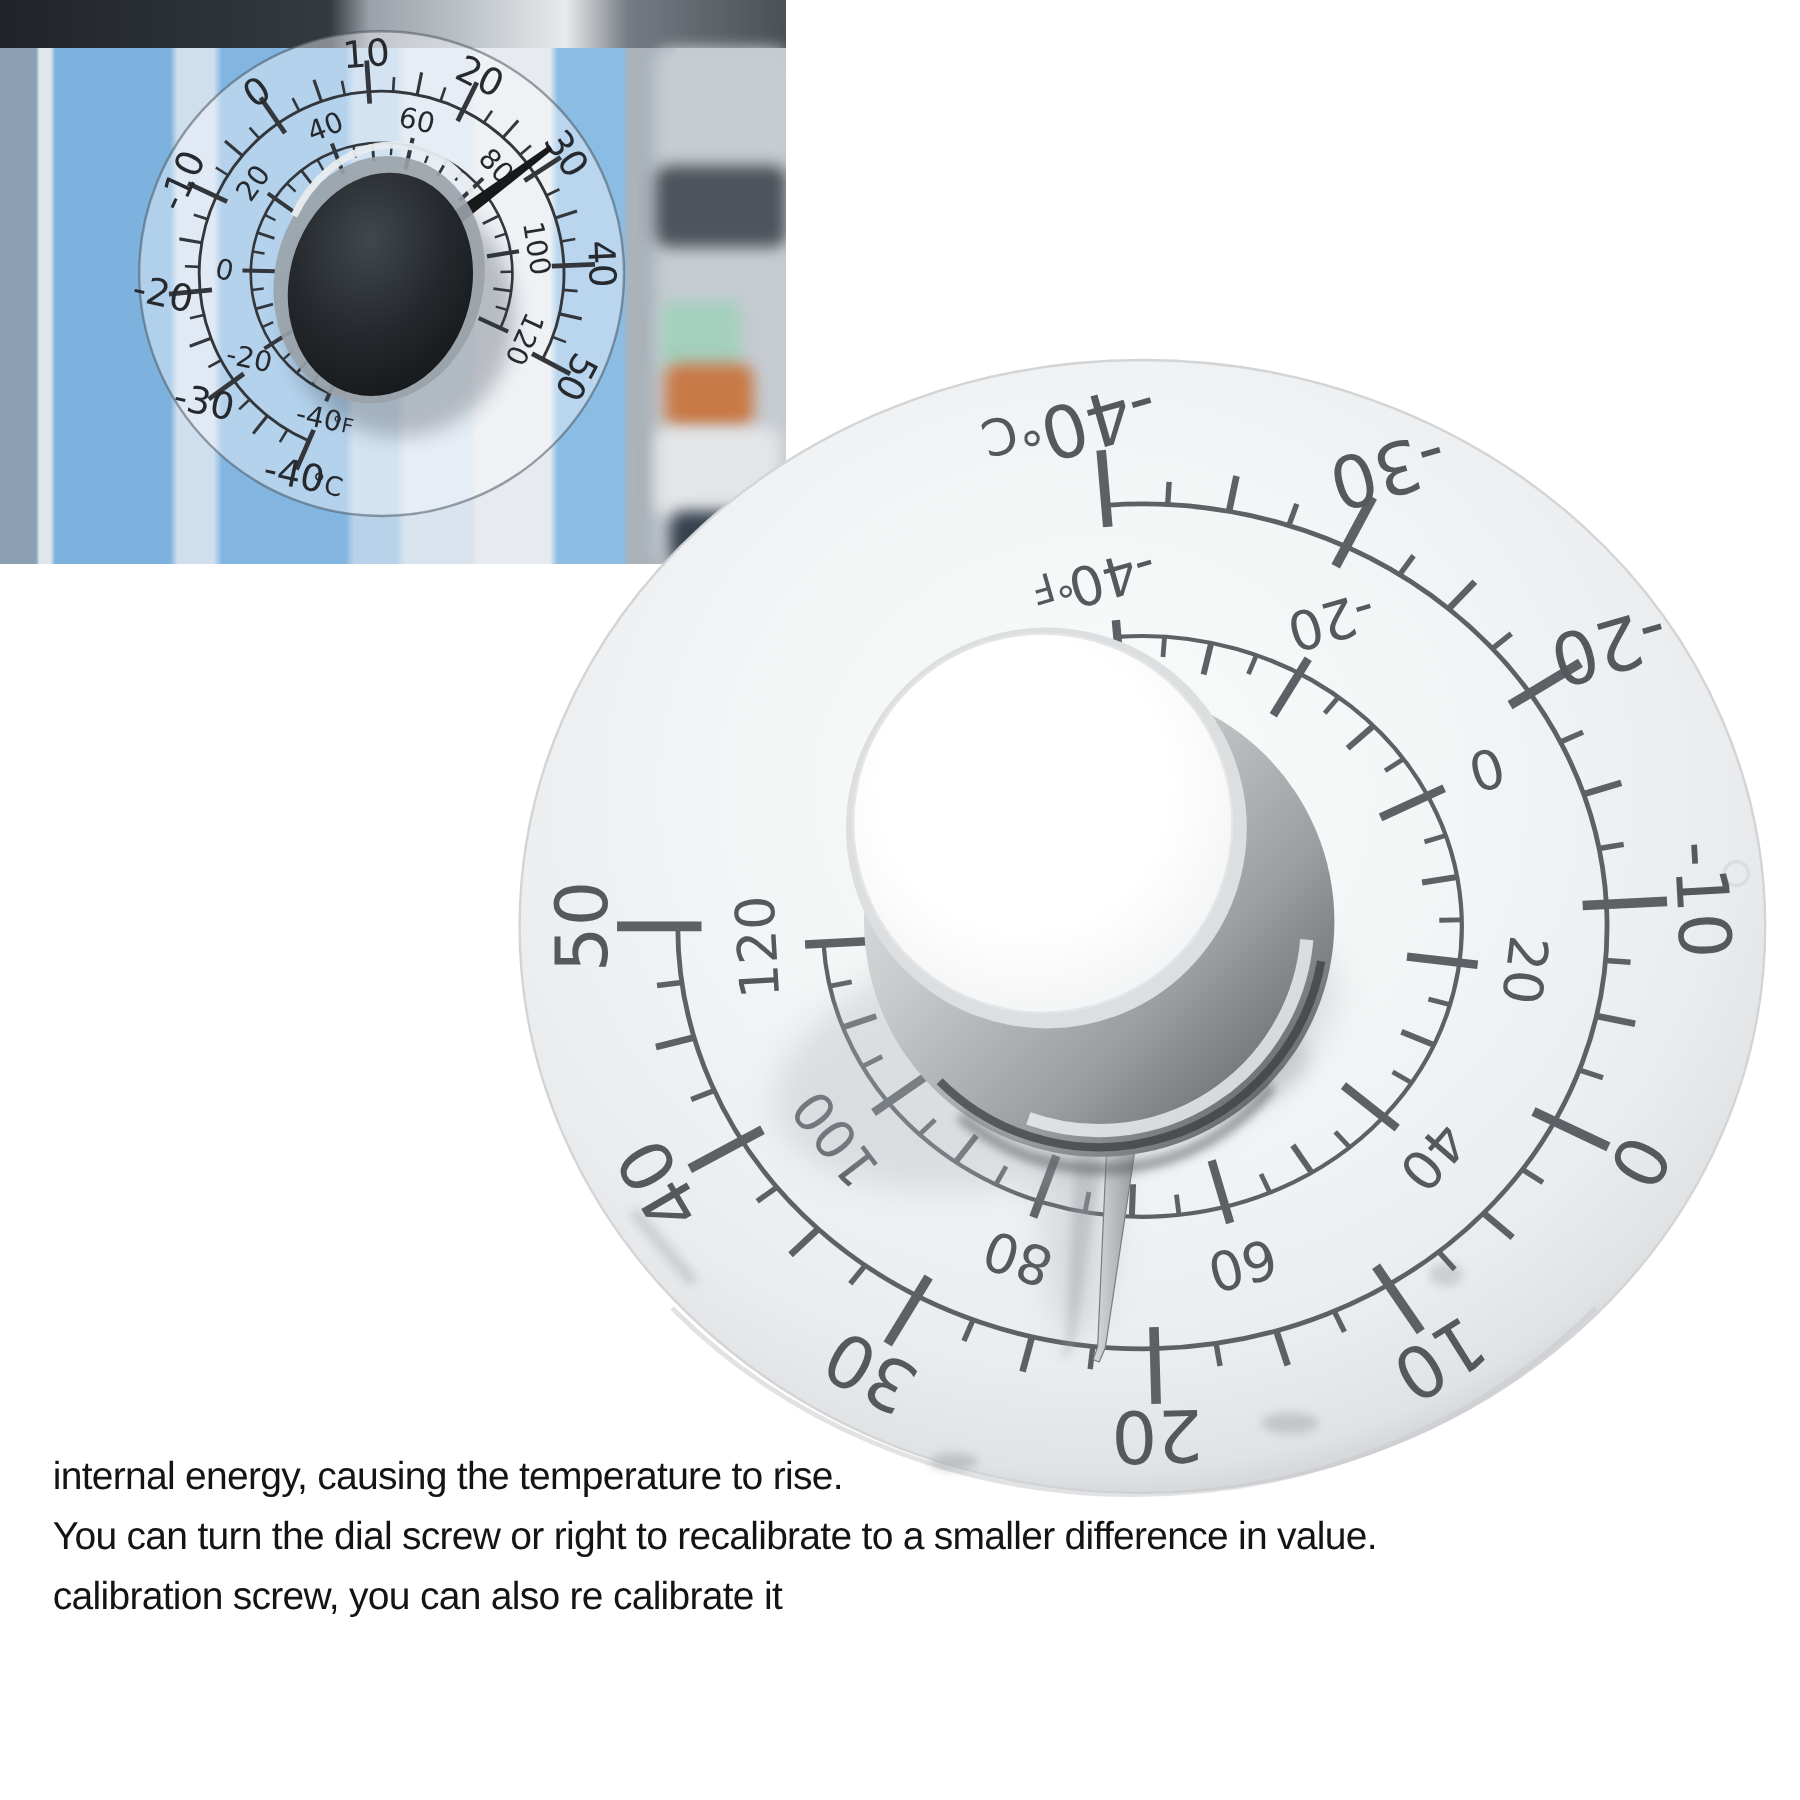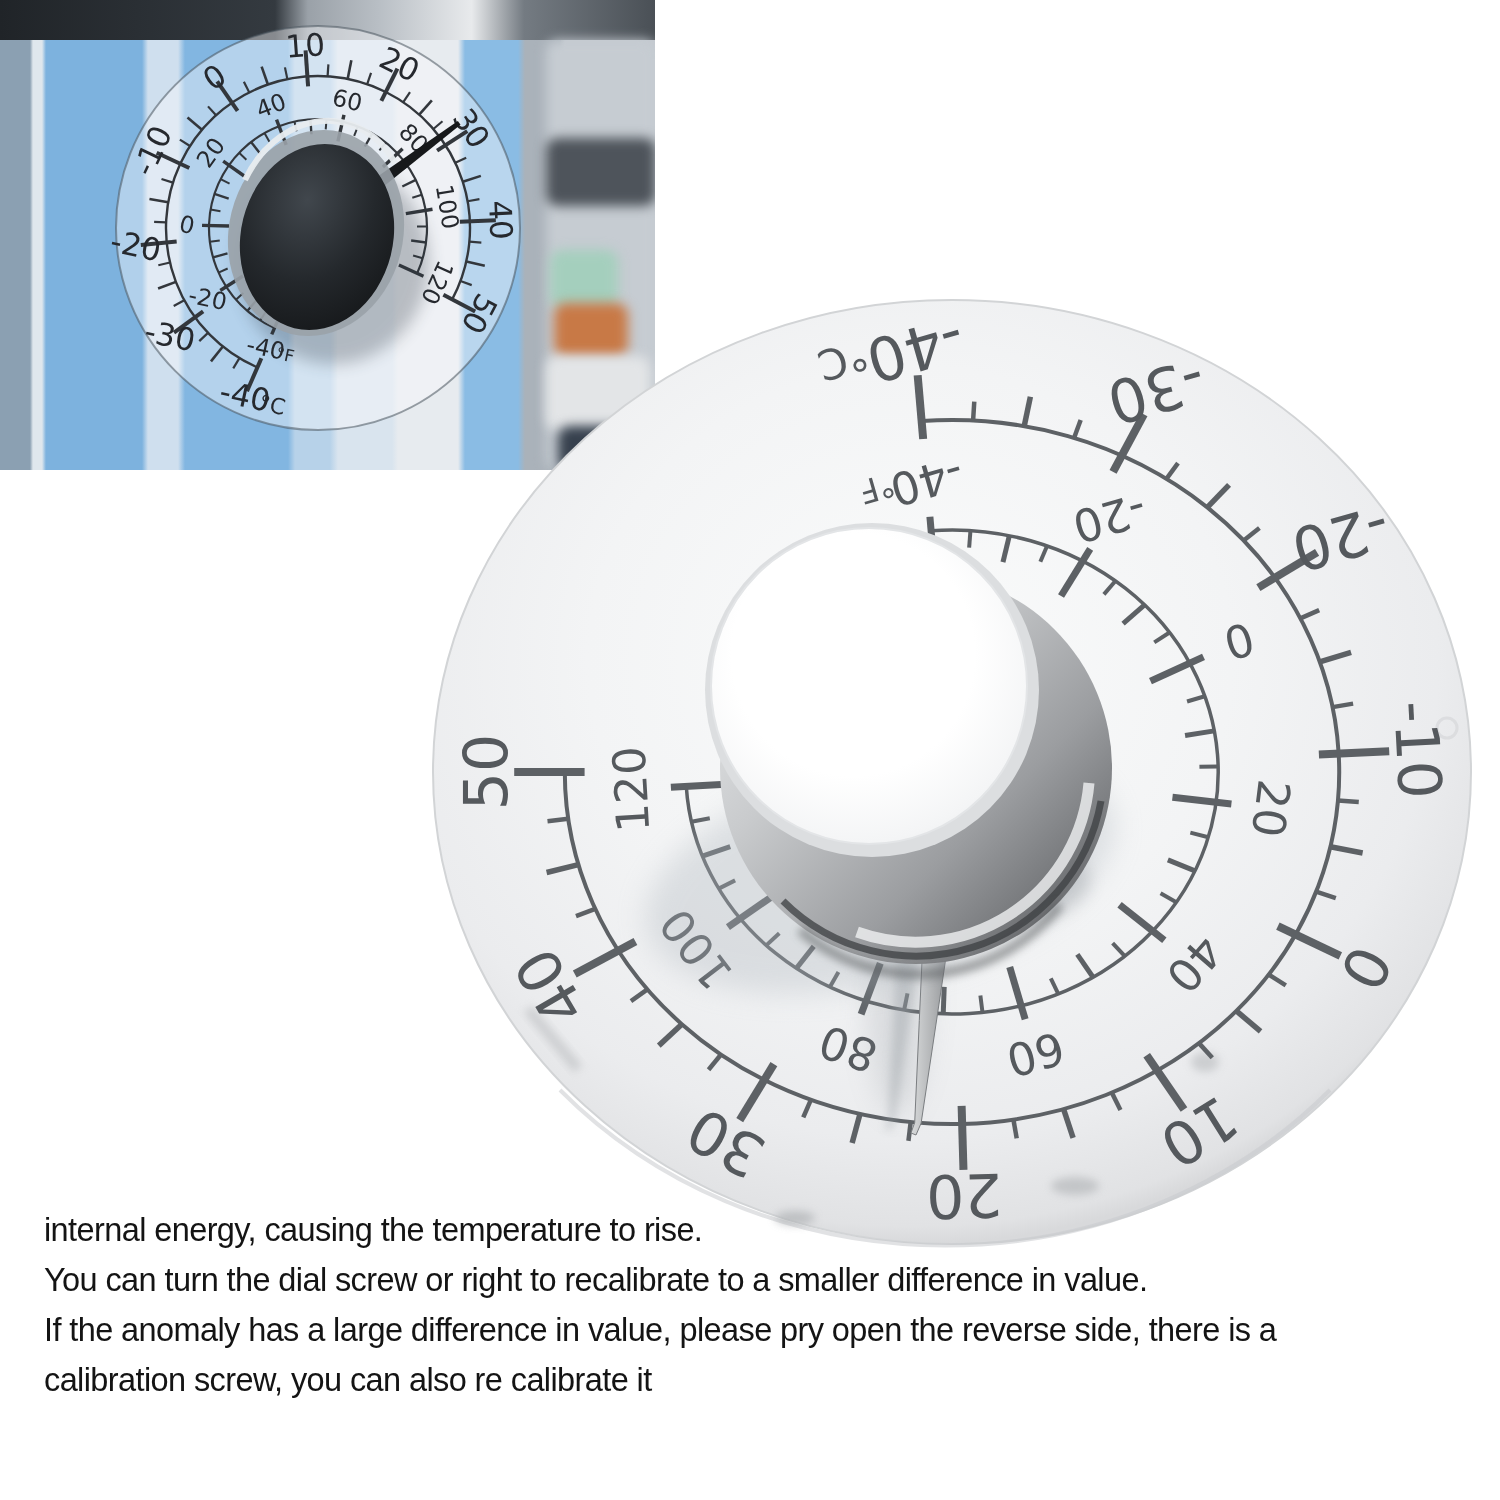--- a/index.html
+++ b/index.html
@@ -326,16 +326,15 @@
       <path d="M1101,801 A188,188 0 0 1 783,901" stroke="#3c3f42" stroke-width="7" fill="none" opacity="0.75"></path>
       <path d="M1060,905 A180,180 0 0 1 800,930" stroke="#515457" stroke-width="9" fill="none" opacity="0.55" filter="url(#b4)"></path>
       <circle cx="872" cy="690" r="167" fill="#dcdee0"></circle>
       <circle cx="869" cy="686" r="158" fill="url(#fG)" stroke="#e3e5e7" stroke-width="2"></circle>
     </g>
   </svg>
 
   <div class="caption">
     <div>internal energy, causing the temperature to rise.</div>
     <div>You can turn the dial screw or right to recalibrate to a smaller difference in value.</div>
-    <div>If the anomaly has a large difference in value, please pry open the reverse side, there is a</div>
     <div>calibration screw, you can also re calibrate it</div>
   </div>
 </div>
 
 </body></html>

